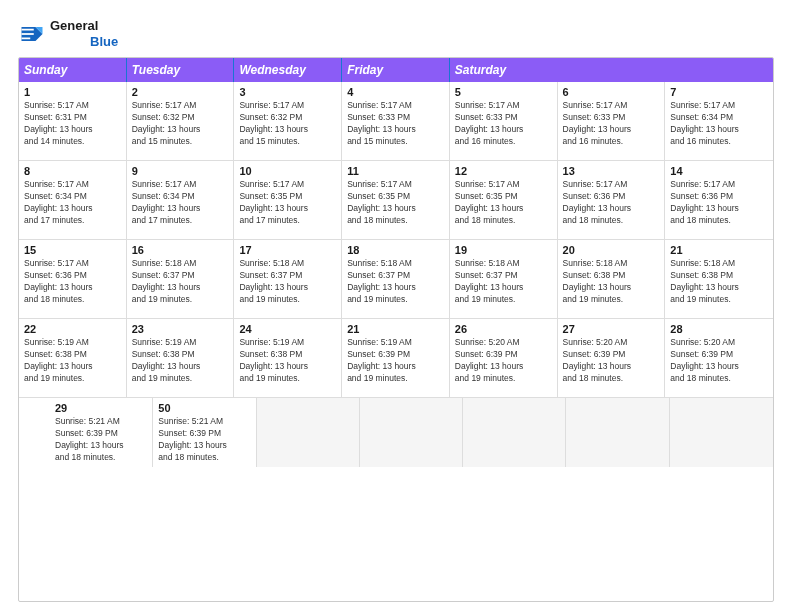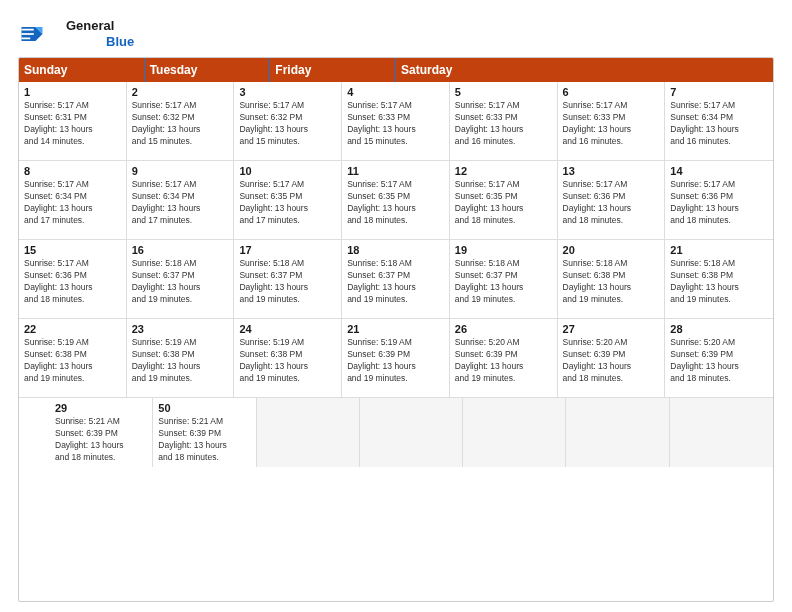--- a/index.html
+++ b/index.html
@@ -19,21 +19,21 @@
     }
     .header {
       display: flex;
       justify-content: space-between;
       align-items: flex-start;
       margin-bottom: 8px;
     }
     .logo {
       display: flex;
       align-items: center;
-      gap: 20px;
+      gap: 4px;
     }
     .logo-text {
       font-size: 13px;
       font-weight: bold;
       color: #1a1a1a;
       line-height: 1.2;
     }
     .logo-blue { color: #1565c0; margin-left: 40px; }
     .logo-icon {
       width: 28px;
@@ -53,22 +53,23 @@
       margin-top: 2px;
     }
     .calendar {
       flex: 1;
       border: 1px solid #ccc;
       border-radius: 2px;
       overflow: hidden;
     }
     .cal-header-row {
       display: grid;
-      grid-template-columns: repeat(6, 1fr);
-      background: #c2410c;
+      grid-template-columns: repeat(7, 1fr);
+      background: #8b5cf6;
+      font-style: italic;
     }
     .cal-header-cell {
       color: #fff;
       font-size: 12px;
       font-weight: bold;
       padding: 5px 5px;
       text-align: left;
       border-right: 1px solid #1976d2;
     }
     .cal-header-cell:last-child { border-right: none; }
@@ -126,20 +127,21 @@
     <div class="title-block">
       <div class="main-title"></div>
       <div class="subtitle"></div>
     </div>
   </div>
 
   <div class="calendar">
     <div class="cal-header-row">
     <div class="cal-header-cell">Sunday</div>
         <div class="cal-header-cell">Tuesday</div>
+        <div class="cal-header-cell">Wednesday</div>
         <div class="cal-header-cell">Friday</div>
         <div class="cal-header-cell">Saturday</div>
       </div>
     <div class="cal-body">
     <div class="cal-week">
           <div class="cal-cell">
             <div class="day-num">1</div>
             <div class="day-detail">Sunrise: 5:17 AM<br>Sunset: 6:31 PM<br>Daylight: 13 hours<br>and 14 minutes.</div>
           </div>
           <div class="cal-cell">

